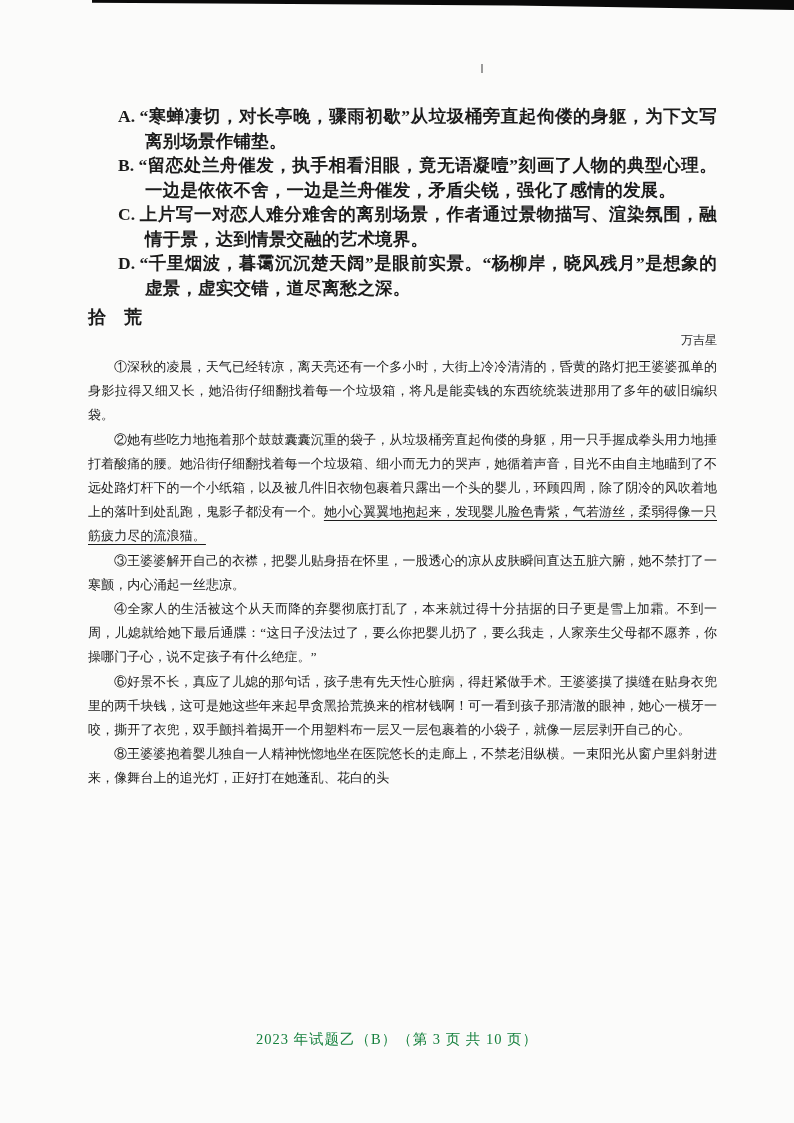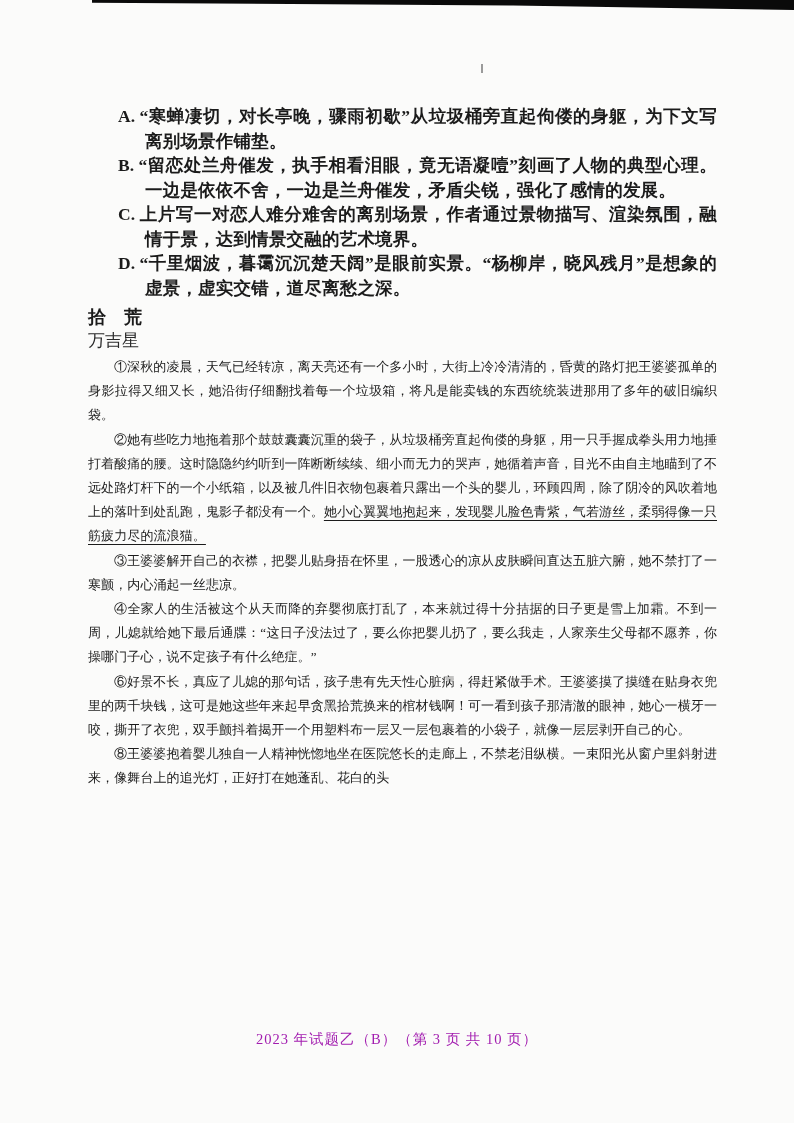--- a/index.html
+++ b/index.html
@@ -33,32 +33,32 @@
   }
   .option-label{padding-right:4px;}
   .section-heading{
     font-weight:bold;font-size:17.5px;line-height:27px;margin-top:3px;
     letter-spacing:0.2px;
   }
   .passage-title{
     text-align:left;font-weight:bold;font-size:18px;line-height:24px;margin-top:5px;
   }
   .passage-author{
-    text-align:left;font-size:17px;line-height:19px;margin-top:2px;color:#2a2a2a;
+    text-align:right;font-size:12px;line-height:19px;margin-top:2px;color:#2a2a2a;
   }
   .passage{font-size:13px;line-height:24.2px;margin-top:5px;}
   .passage p{margin:0;text-indent:2em;text-align:justify;letter-spacing:0.1px;}
   .passage .u{
     text-decoration:underline;
     text-underline-offset:4px;
     text-decoration-thickness:1.4px;
   }
   .footer{
     position:absolute;left:0;right:0;top:1030px;
-    text-align:center;font-size:14.5px;color:#a21caf;
+    text-align:center;font-size:14.5px;color:#15803d;
     letter-spacing:1px;
   }
 </style>
 </head>
 <body>
 
 <div class="page">
   <div class="scan-strip"></div>
   <div class="scan-tick"></div>
 
@@ -66,21 +66,21 @@
     <div class="options">
         <div class="option"><span class="option-label">A.</span><span>“寒蝉凄切，对长亭晚，骤雨初歇”从垃圾桶旁直起佝偻的身躯，为下文写离别场景作铺垫。</span></div>
         <div class="option"><span class="option-label">B.</span><span>“留恋处兰舟催发，执手相看泪眼，竟无语凝噎”刻画了人物的典型心理。一边是依依不舍，一边是兰舟催发，矛盾尖锐，强化了感情的发展。</span></div>
         <div class="option"><span class="option-label">C.</span><span>上片写一对恋人难分难舍的离别场景，作者通过景物描写、渲染氛围，融情于景，达到情景交融的艺术境界。</span></div>
         <div class="option"><span class="option-label">D.</span><span>“千里烟波，暮霭沉沉楚天阔”是眼前实景。“杨柳岸，晓风残月”是想象的虚景，虚实交错，道尽离愁之深。</span></div>
       </div>
     <div class="passage-title">拾　荒</div>
     <div class="passage-author">万吉星</div>
     <div class="passage">
         <p><span>①深秋的凌晨，天气已经转凉，离天亮还有一个多小时，大街上冷冷清清的，昏黄的路灯把王婆婆孤单的身影拉得又细又长，她沿街仔细翻找着每一个垃圾箱，将凡是能卖钱的东西统统装进那用了多年的破旧编织袋。</span></p>
-        <p><span>②她有些吃力地拖着那个鼓鼓囊囊沉重的袋子，从垃圾桶旁直起佝偻的身躯，用一只手握成拳头用力地捶打着酸痛的腰。这时隐隐约约听到一阵断断续续、细小而无力的哭声，她循着声音，目光不由自主地瞄到了不远处路灯杆下的一个小纸箱，以及被几件旧衣物包裹着只露出一个头的婴儿，环顾四周，除了阴冷的风吹着地上的落叶到处乱跑，鬼影子都没有一个。</span><span class="u">她小心翼翼地抱起来，发现婴儿脸色青紫，气若游丝，柔弱得像一只筋疲力尽的流浪猫。</span></p>
+        <p><span>②她有些吃力地拖着那个鼓鼓囊囊沉重的袋子，从垃圾桶旁直起佝偻的身躯，用一只手握成拳头用力地捶打着酸痛的腰。她沿街仔细翻找着每一个垃圾箱、细小而无力的哭声，她循着声音，目光不由自主地瞄到了不远处路灯杆下的一个小纸箱，以及被几件旧衣物包裹着只露出一个头的婴儿，环顾四周，除了阴冷的风吹着地上的落叶到处乱跑，鬼影子都没有一个。</span><span class="u">她小心翼翼地抱起来，发现婴儿脸色青紫，气若游丝，柔弱得像一只筋疲力尽的流浪猫。</span></p>
         <p><span>③王婆婆解开自己的衣襟，把婴儿贴身捂在怀里，一股透心的凉从皮肤瞬间直达五脏六腑，她不禁打了一寒颤，内心涌起一丝悲凉。</span></p>
         <p><span>④全家人的生活被这个从天而降的弃婴彻底打乱了，本来就过得十分拮据的日子更是雪上加霜。不到一周，儿媳就给她下最后通牒：“这日子没法过了，要么你把婴儿扔了，要么我走，人家亲生父母都不愿养，你操哪门子心，说不定孩子有什么绝症。”</span></p>
         <p><span>⑥好景不长，真应了儿媳的那句话，孩子患有先天性心脏病，得赶紧做手术。王婆婆摸了摸缝在贴身衣兜里的两千块钱，这可是她这些年来起早贪黑拾荒换来的棺材钱啊！可一看到孩子那清澈的眼神，她心一横牙一咬，撕开了衣兜，双手颤抖着揭开一个用塑料布一层又一层包裹着的小袋子，就像一层层剥开自己的心。</span></p>
         <p><span>⑧王婆婆抱着婴儿独自一人精神恍惚地坐在医院悠长的走廊上，不禁老泪纵横。一束阳光从窗户里斜射进来，像舞台上的追光灯，正好打在她蓬乱、花白的头</span></p>
       </div>
   </div>
 
   <div class="footer">2023 年试题乙（B）（第 3 页 共 10 页）</div>
 </div>
 

